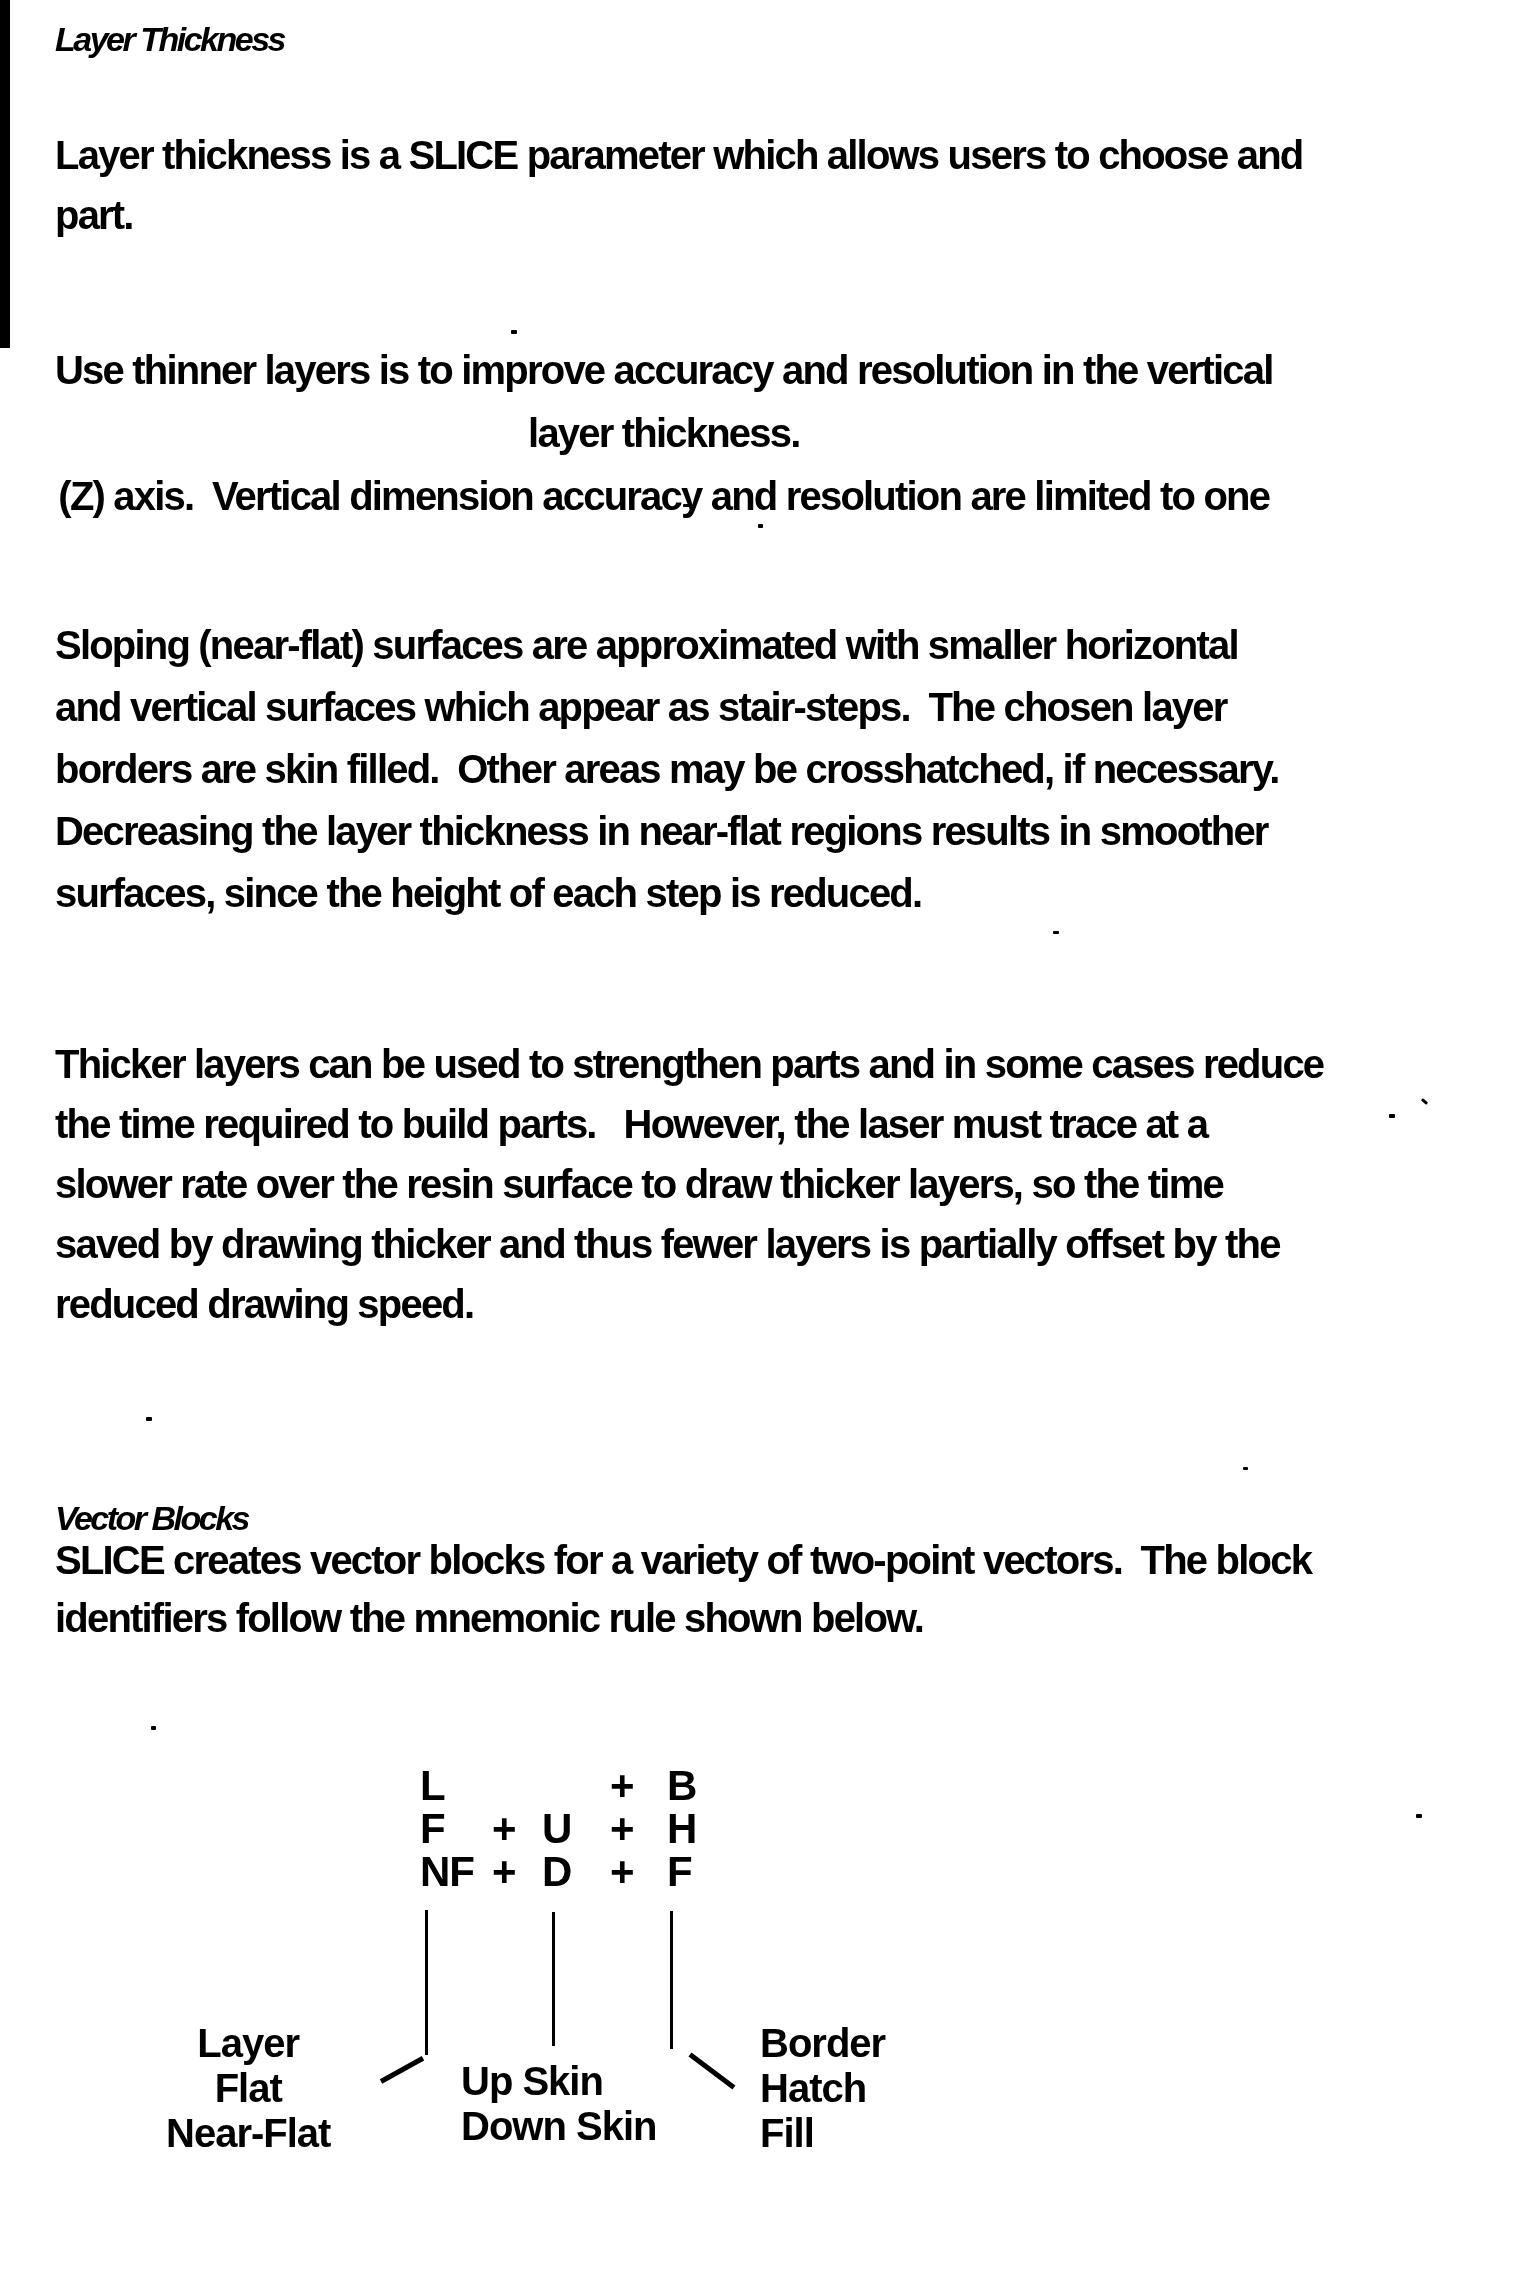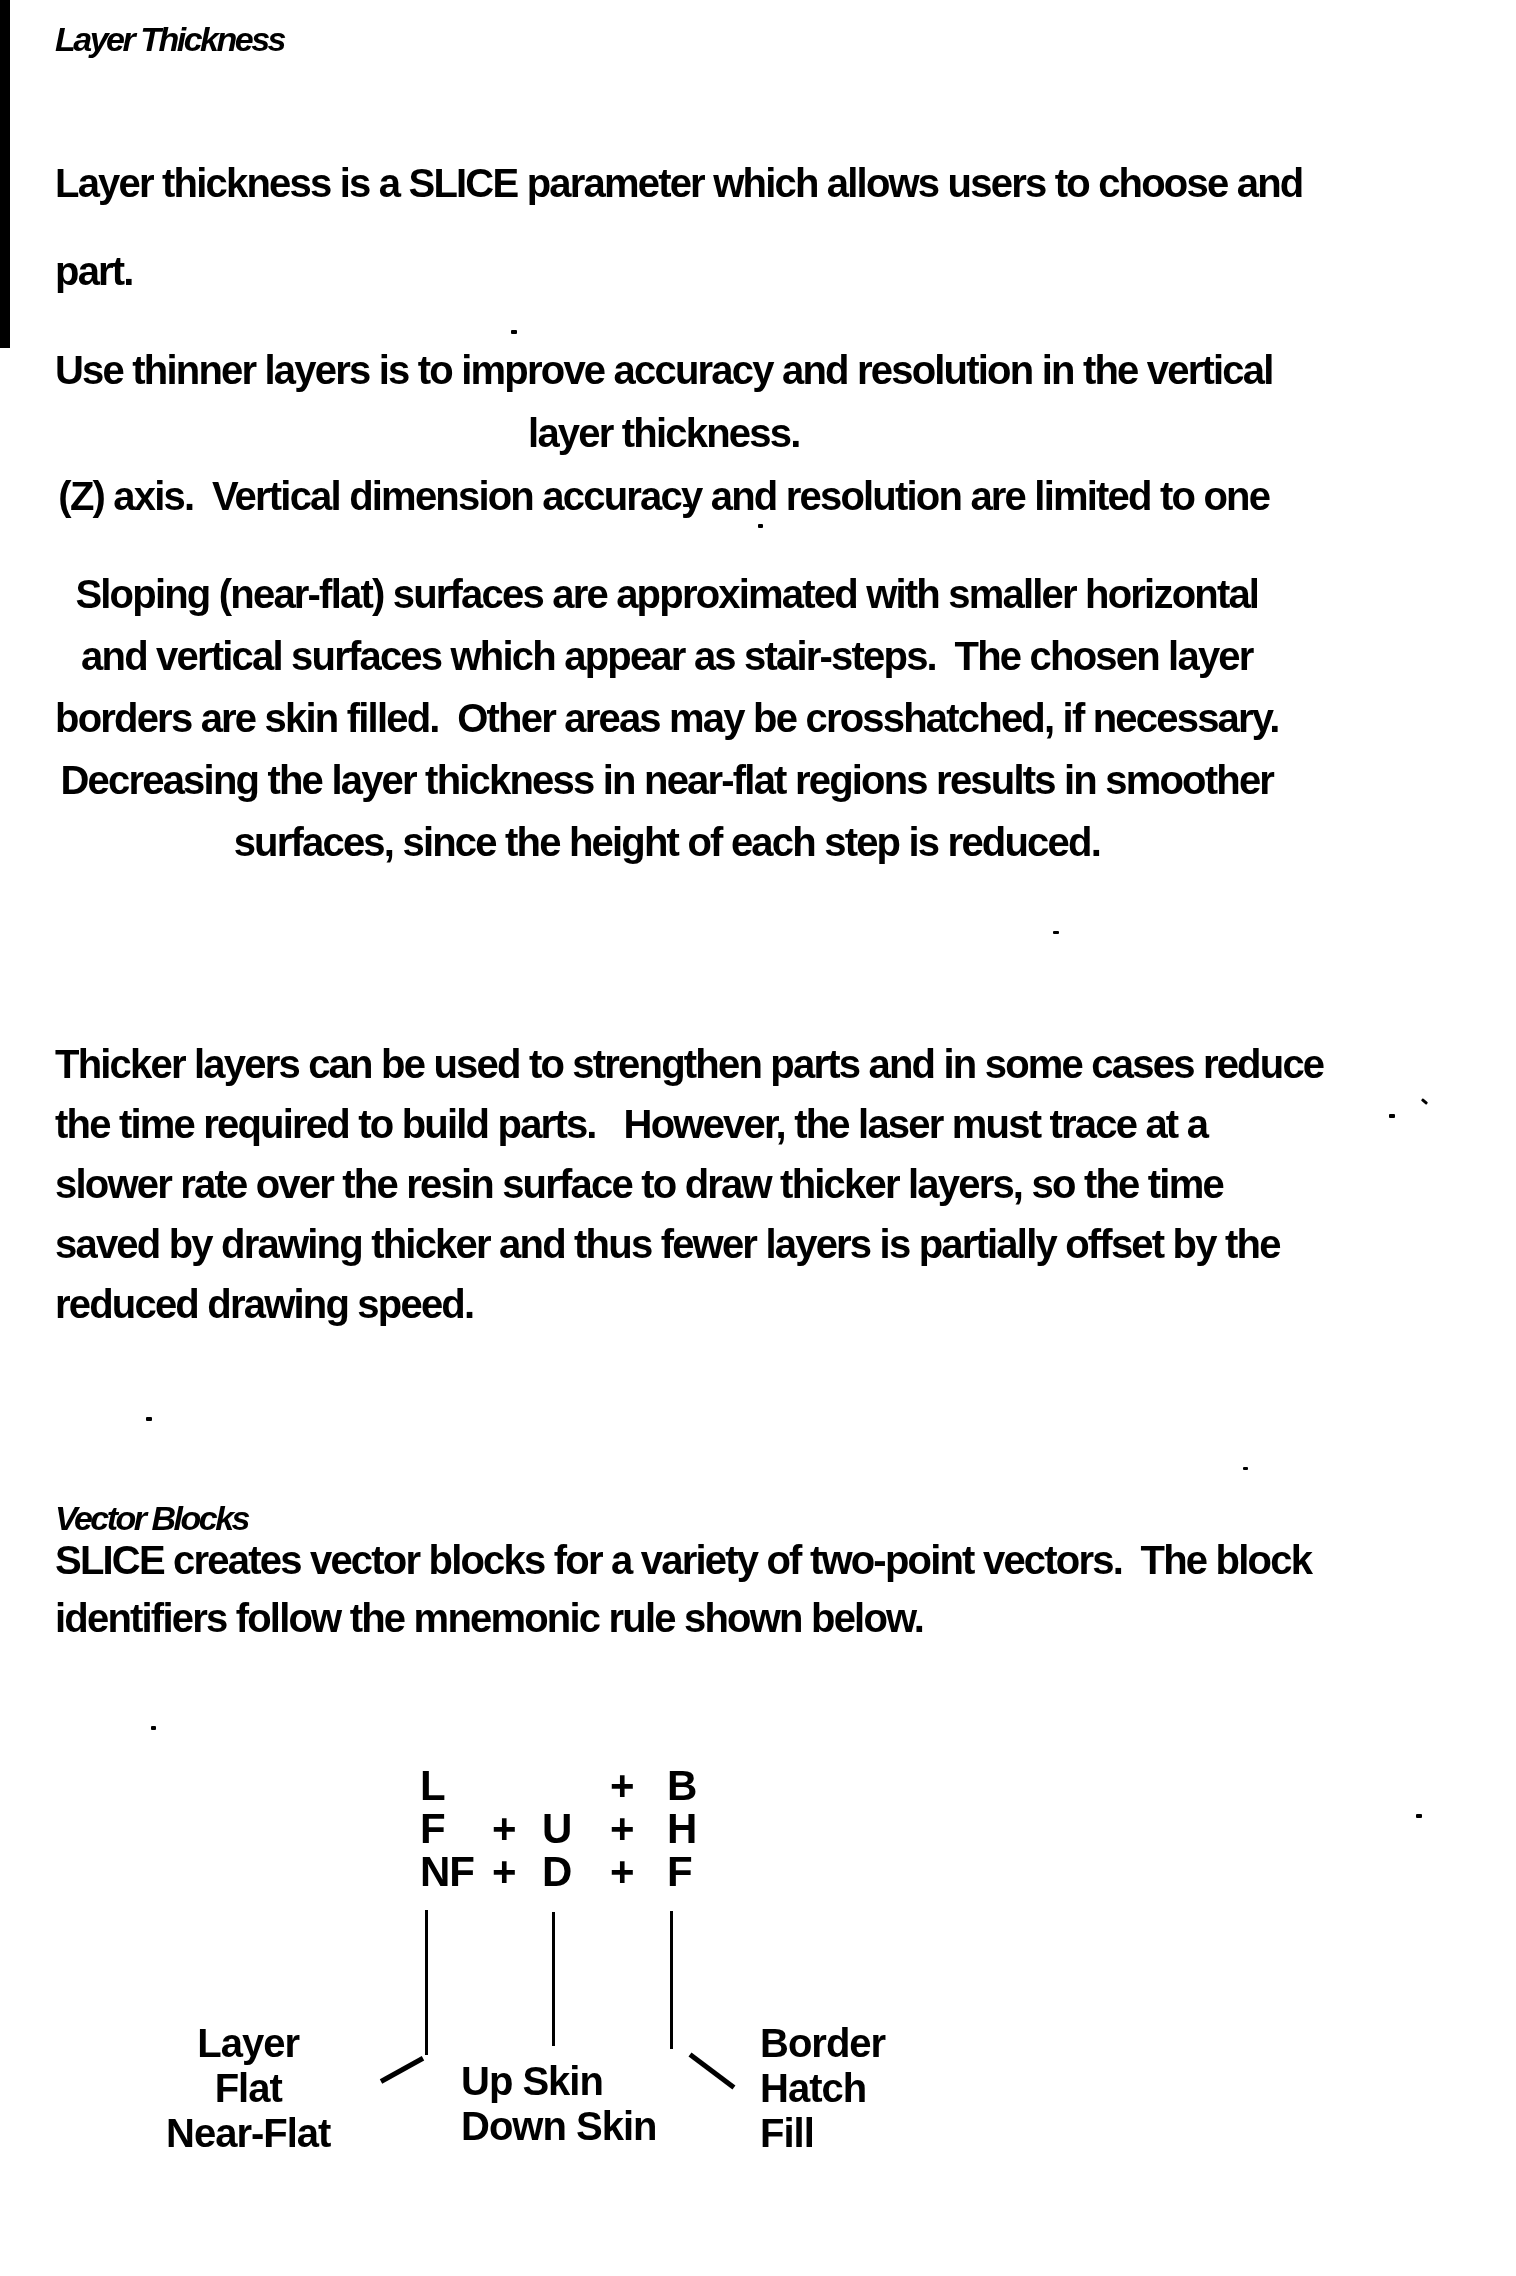--- a/index.html
+++ b/index.html
@@ -30,23 +30,23 @@
     white-space: pre;
   }
   .para {
     position: absolute;
     left: 55px;
     font-size: 40px;
     font-weight: bold;
     letter-spacing: -1.8px;
   }
   .para .line { white-space: pre; }
-  .p1 { top: 125px; }  .p1 .line { line-height: 60px; margin-top: 28px; }
+  .p1 { top: 125px; }  .p1 .line { line-height: 60px; }
   .p2 { top: 339px; }  .p2 .line { line-height: 63px; text-align: center; }
-  .p3 { top: 563px; text-align: center; }  .p3 .line { line-height: 62px; }
+  .p3 { top: 614px; }  .p3 .line { line-height: 62px; }
   .p4 { top: 1034px; } .p4 .line { line-height: 60px; }
   .p5 { top: 1531px; } .p5 .line { line-height: 58px; }
 
   
   .mn-col {
     position: absolute;
     top: 1764px;
     font-size: 42px;
     font-weight: bold;
     letter-spacing: -1px;

